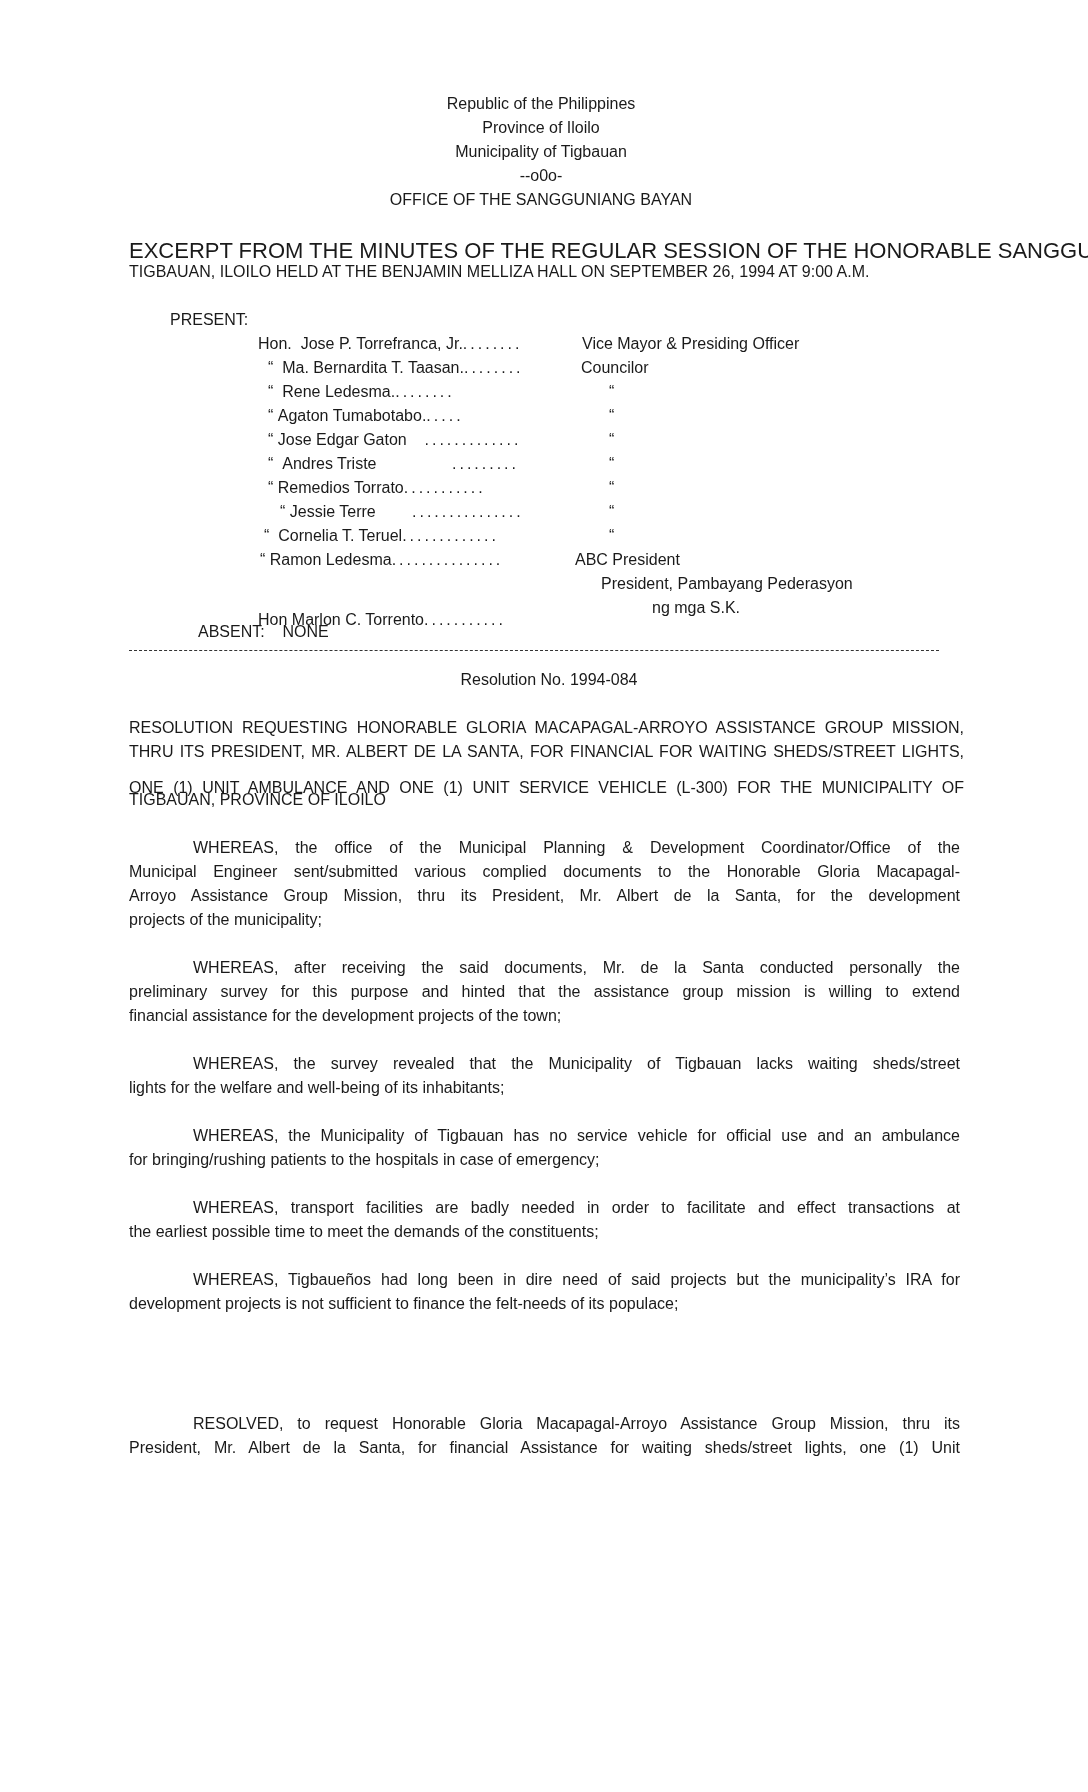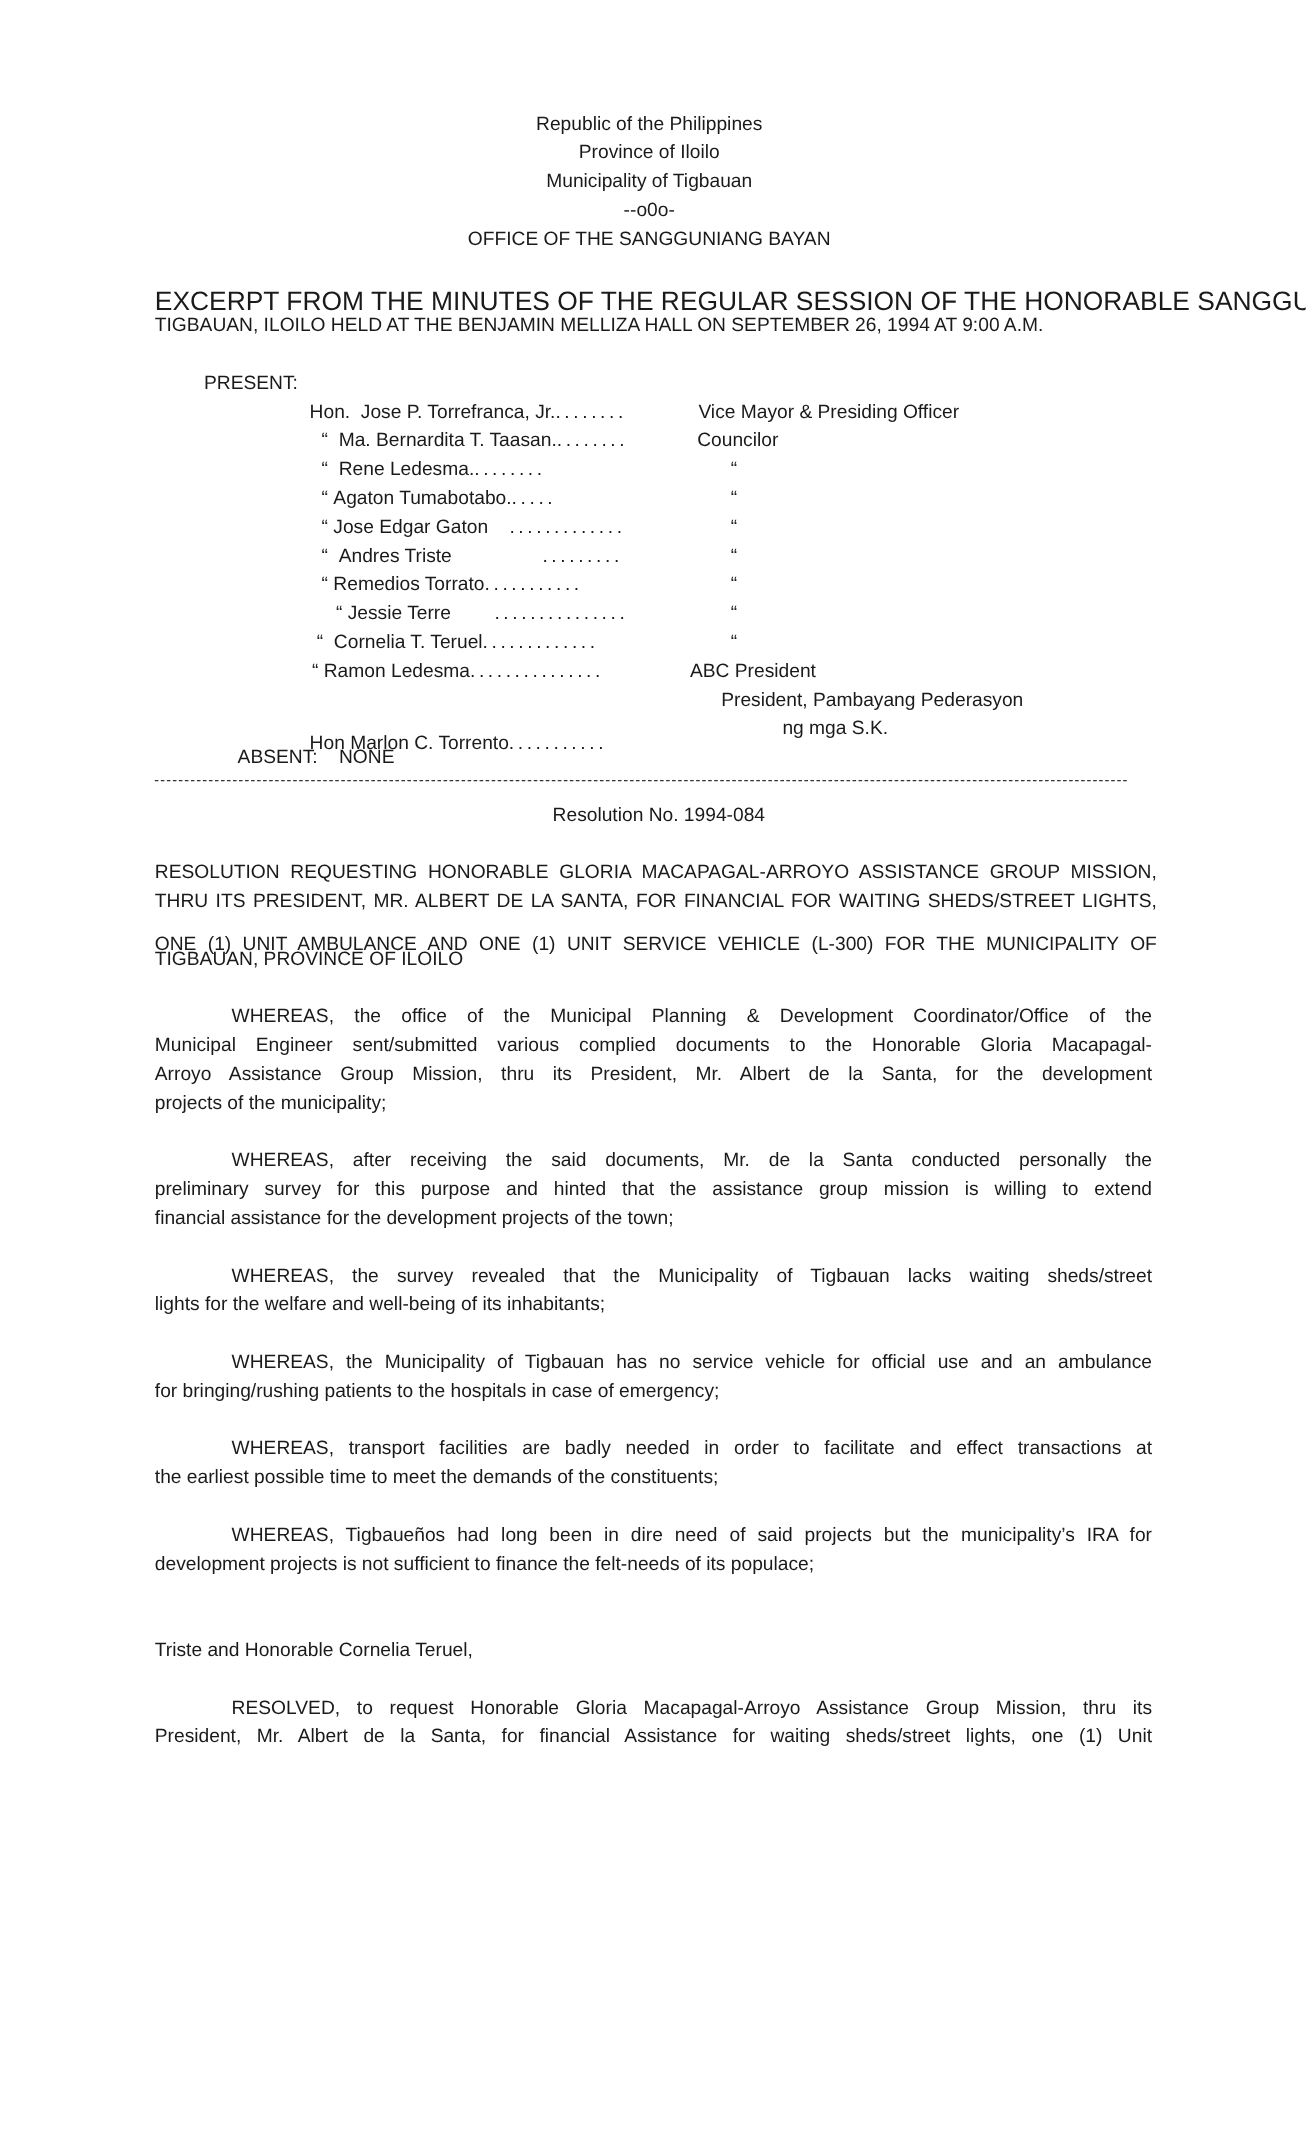--- a/index.html
+++ b/index.html
@@ -157,18 +157,17 @@
 
   <div class="para-line justify indent-first" style="top:1128px;">WHEREAS,  the Municipality of Tigbauan has no service vehicle for official use and an ambulance</div>
   <div class="para-line" style="top:1152px;">for bringing/rushing patients to the hospitals in case of emergency;</div>
 
   <div class="para-line justify indent-first" style="top:1200px;">WHEREAS,  transport facilities are badly needed in order to facilitate and effect transactions  at</div>
   <div class="para-line" style="top:1224px;">the earliest possible time to meet the demands of the constituents;</div>
 
   <div class="para-line justify indent-first" style="top:1272px;">WHEREAS, Tigbaueños had long been in dire need of said projects but the municipality’s IRA for</div>
   <div class="para-line" style="top:1296px;">development projects is not  sufficient to finance the felt-needs of its populace;</div>
 
-  <div class="para-line" style="top:1368px;">Triste and Honorable Cornelia Teruel,</div>
 
   <div class="para-line justify indent-first" style="top:1416px;">RESOLVED, to request  Honorable Gloria Macapagal-Arroyo Assistance Group Mission, thru its</div>
   <div class="para-line justify" style="top:1440px;">President, Mr. Albert de la Santa, for financial Assistance for waiting sheds/street lights, one (1) Unit</div>
 
 </div>
 
 </body></html>

